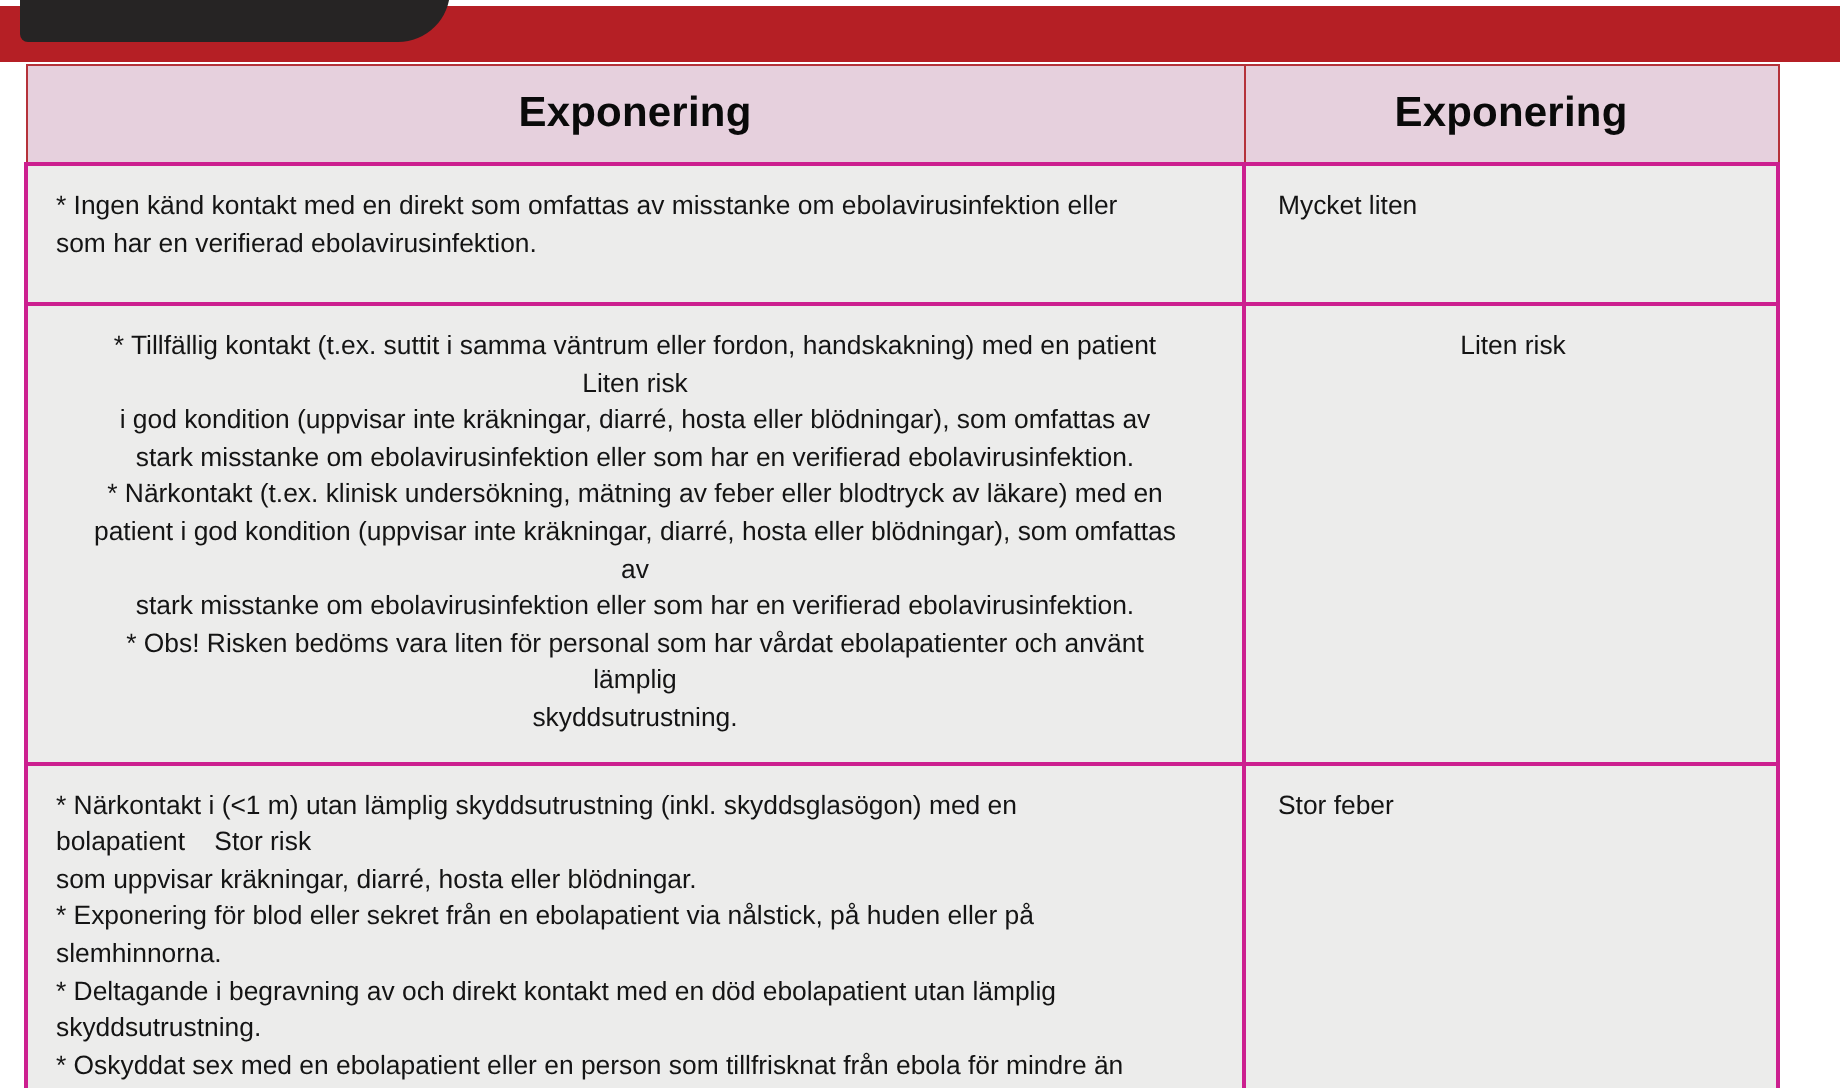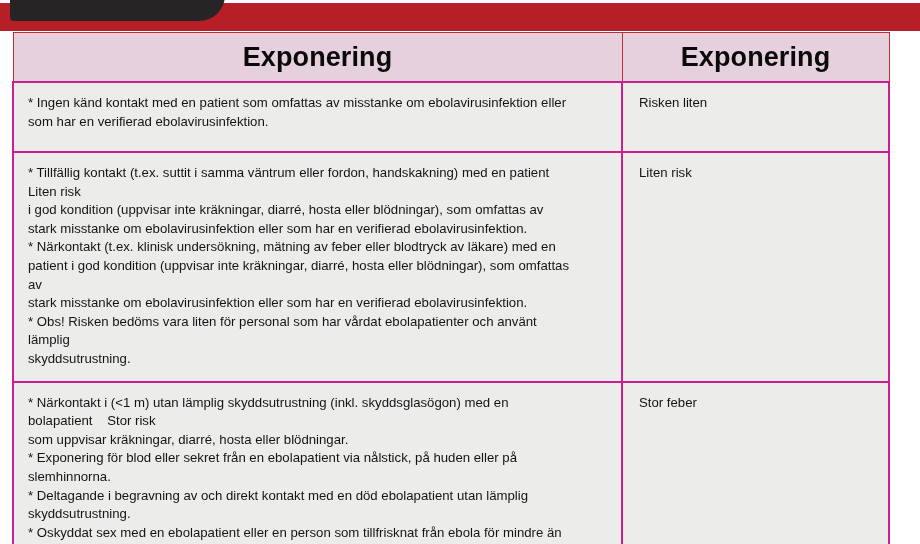--- a/index.html
+++ b/index.html
@@ -69,21 +69,21 @@
   }
 
   table.risk-table col.c-exp { width: 609px; }
   table.risk-table col.c-risk { width: 267px; }
 
   
   thead th {
     background: #e6d0dd;
     border: 1px solid #b5323a;
     color: #0a0a0a;
-    font-size: 27px;
+    font-size: 21px;
     font-weight: bold;
     text-align: center;
     height: 48px;
     padding: 0 6px;
     letter-spacing: 0.1px;
   }
 
   
   tbody td {
     background: #ececeb;
@@ -101,21 +101,21 @@
     padding: 11px 14px 12px 16px;
   }
 
   .cell-lines {
     white-space: pre-wrap;
     margin: 0;
     font-family: "Liberation Sans", sans-serif;
   }
 
   tbody tr.row-1 td { height: 45px; }
-  tbody tr.row-2 td { height: 192px; }
+  tbody tr.row-2 td { height: 192px; text-align: center; }
   tbody tr.row-3 td { height: 191px; }
 </style>
 </head>
 <body>
 
 <div id="page">
 
   <div class="banner">
     <div class="banner-tab">
       <div class="banner-tab-label"></div>
@@ -130,25 +130,25 @@
       </colgroup>
       <thead>
         <tr>
           <th>Exponering</th>
           <th>Exponering</th>
         </tr>
       </thead>
       <tbody>
         <tr class="row-1">
           <td class="cell-exposure">
-            <div class="cell-lines">* Ingen känd kontakt med en patient som omfattas av misstanke om ebolavirusinfektion eller
+            <div class="cell-lines">* Ingen känd kontakt med en direkt som omfattas av misstanke om ebolavirusinfektion eller
 som har en verifierad ebolavirusinfektion.</div>
           </td>
           <td class="cell-risk">
-            <div class="cell-lines">Risken liten</div>
+            <div class="cell-lines">Mycket liten</div>
           </td>
         </tr>
         <tr class="row-2">
           <td class="cell-exposure">
             <div class="cell-lines">* Tillfällig kontakt (t.ex. suttit i samma väntrum eller fordon, handskakning) med en patient
 Liten risk
 i god kondition (uppvisar inte kräkningar, diarré, hosta eller blödningar), som omfattas av
 stark misstanke om ebolavirusinfektion eller som har en verifierad ebolavirusinfektion.
 * Närkontakt (t.ex. klinisk undersökning, mätning av feber eller blodtryck av läkare) med en
 patient i god kondition (uppvisar inte kräkningar, diarré, hosta eller blödningar), som omfattas

